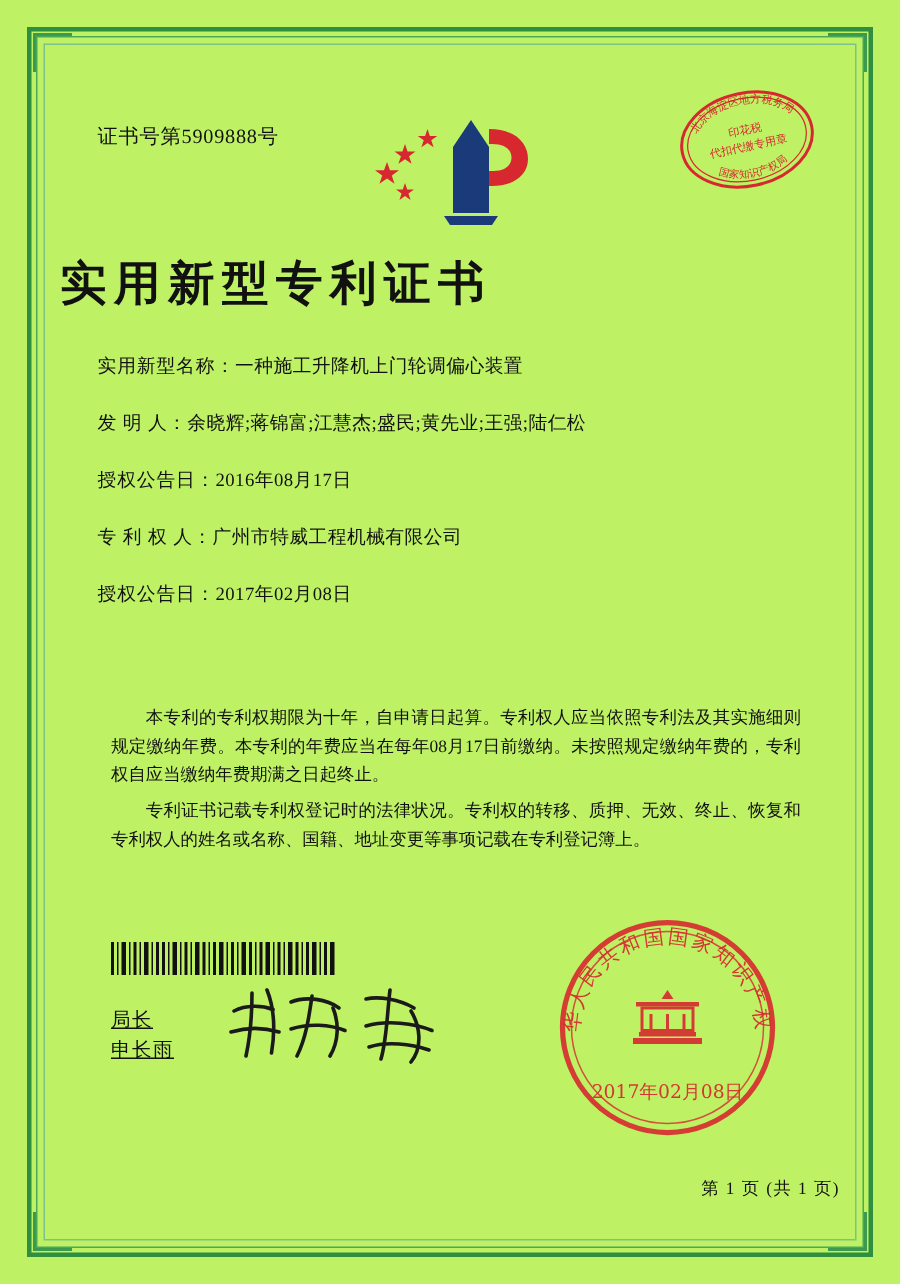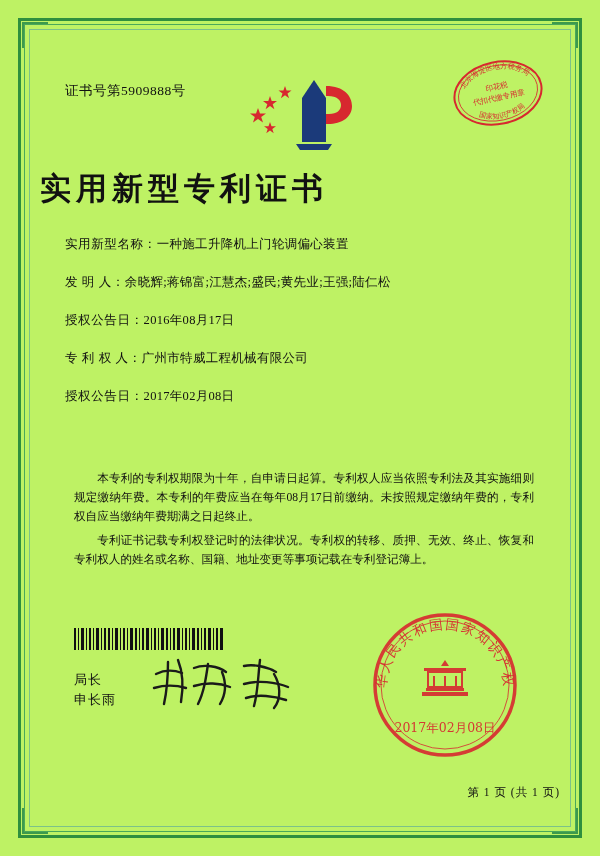--- a/index.html
+++ b/index.html
@@ -147,20 +147,21 @@
   .barcode svg { display:block; }
 
   .director-block {
     position: absolute;
     left: 34px;
     top: 630px;
     font-size: 13px;
     line-height: 1.55;
     letter-spacing: 1px;
     color: #111;
+    text-decoration: underline;
   }
   .signature {
     position: absolute;
     left: 108px;
     top: 614px;
     width: 160px;
     height: 62px;
   }
 
   

